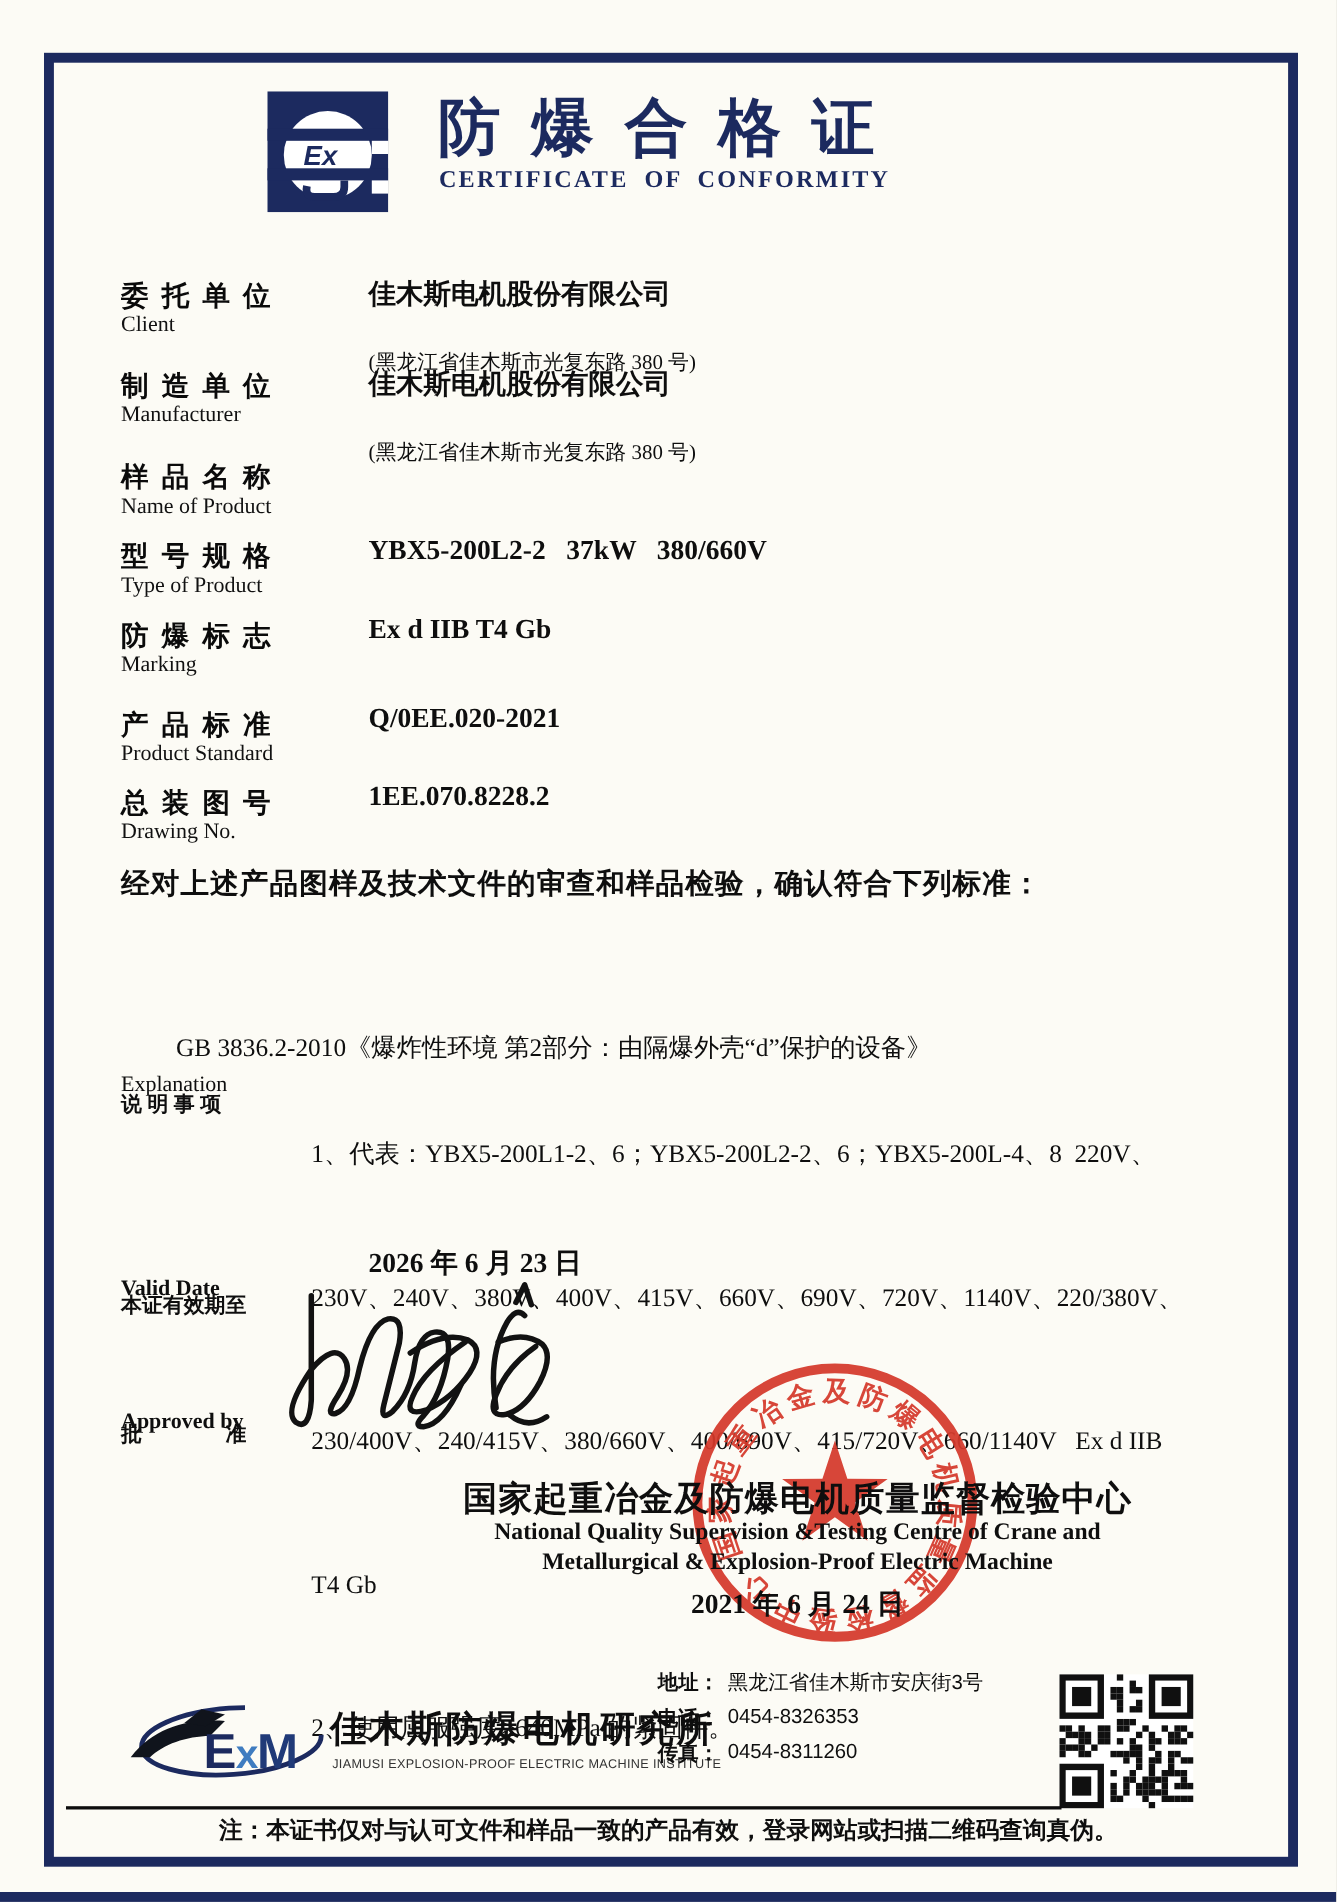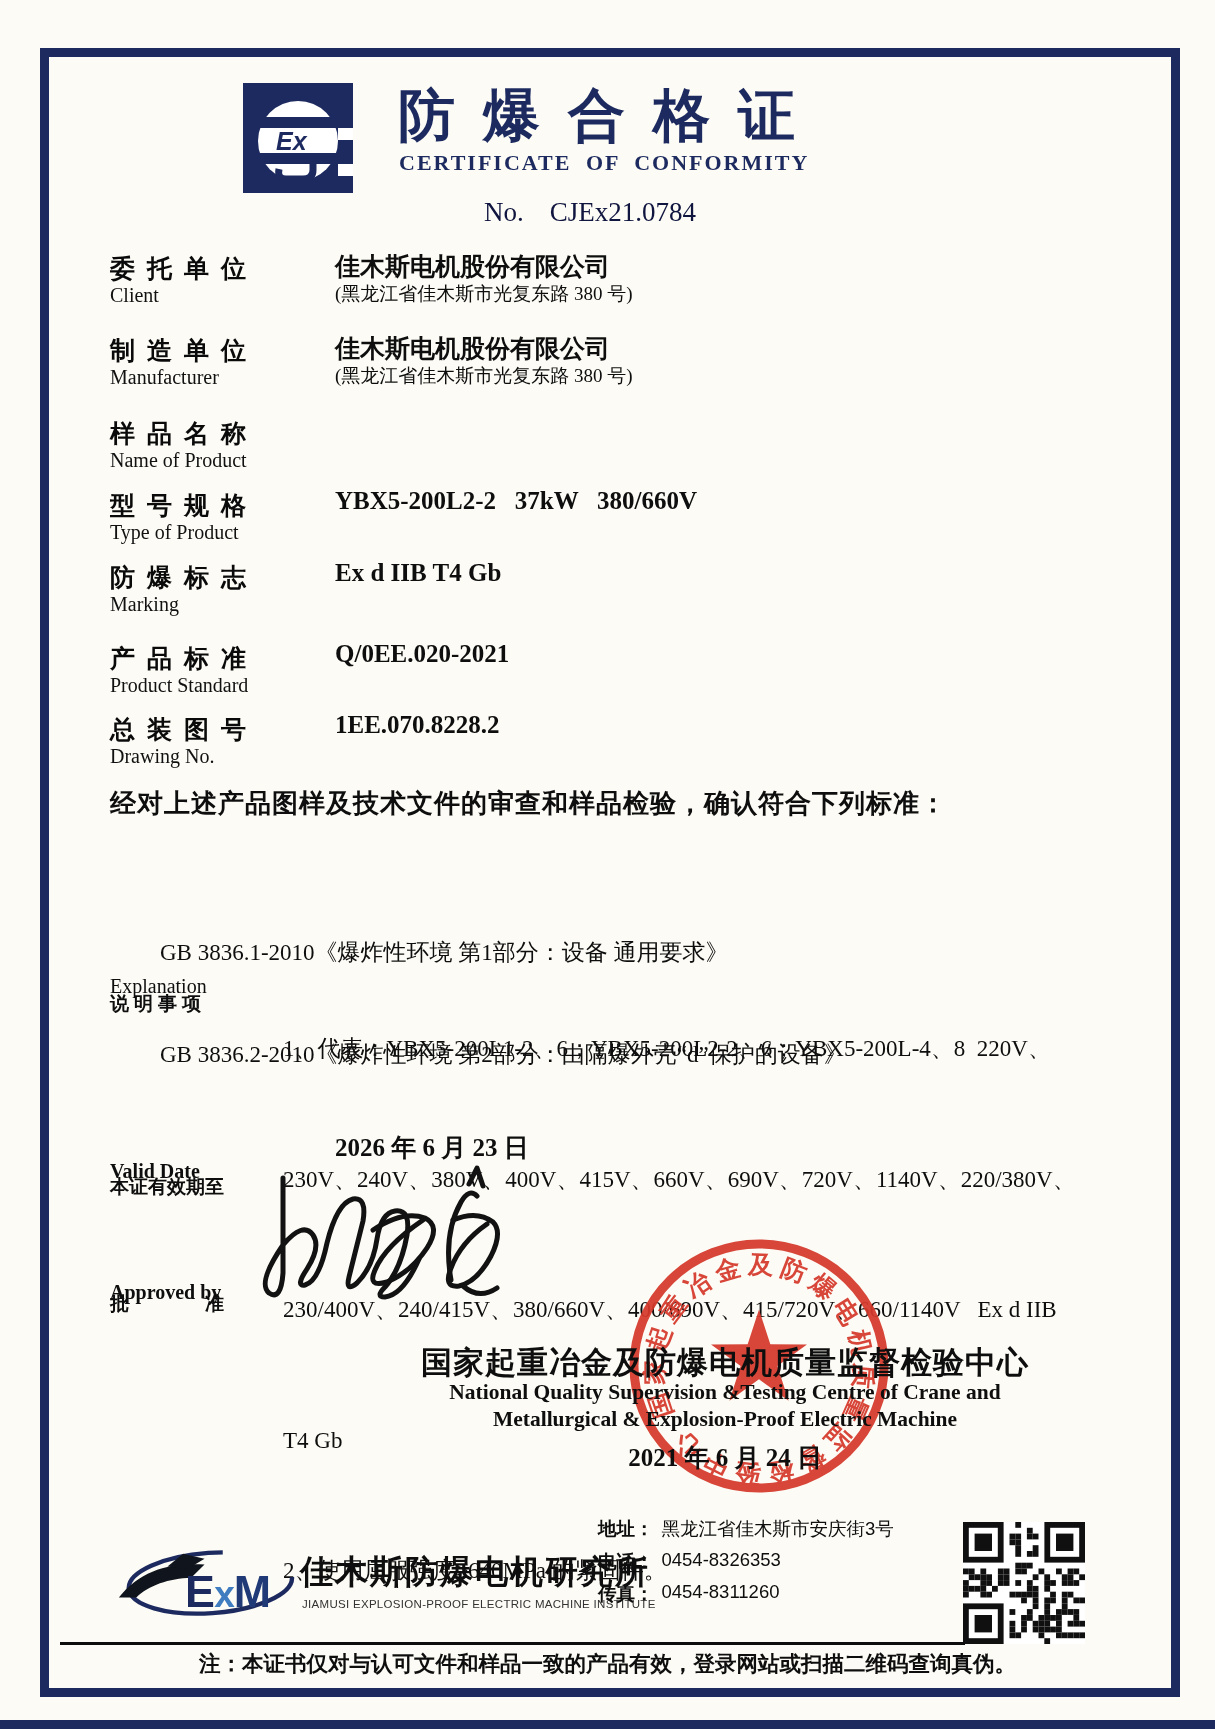--- a/index.html
+++ b/index.html
@@ -16,21 +16,21 @@
   .subtitle{left:399px;top:150px;font-size:22px;font-weight:bold;color:#1c2a5f;
             letter-spacing:2px;word-spacing:7px;white-space:pre;}
   .no-line{left:10px;top:197px;width:1160px;text-align:center;font-size:27px;color:#10153f;}
   .no-line .num{margin-left:26px;}
 
   
   .flz{left:110px;font-size:25px;font-weight:bold;letter-spacing:12px;
        font-family:"Liberation Sans", sans-serif;color:#0a0a0a;white-space:pre;}
   .fle{left:110px;font-size:20px;color:#111;}
   .fv{left:335px;font-size:25px;font-weight:600;white-space:pre;}
-  .fn{left:335px;font-size:19px;white-space:pre;}
+  .fn{left:335px;font-size:19px;white-space:pre;margin-top:35px;}
 
   .stmt-zh{left:110px;top:786px;font-size:26px;font-weight:bold;letter-spacing:1px;
            font-family:"Liberation Sans", sans-serif;}
   .stmt-en{left:110px;top:820px;font-size:20.5px;line-height:25.5px;}
   .standards{left:160px;top:868px;font-size:23px;line-height:34px;white-space:pre;}
 
   .expl-lines{left:283px;top:940px;font-size:23px;line-height:43.5px;white-space:pre;}
 
   .lbl-bold{font-family:Liberation Mono, monospace;font-weight:bold;font-size:19px;margin-top:48px;}
   .sub-en{font-size:20px;}
@@ -69,23 +69,20 @@
     <circle cx="55" cy="58" r="40" fill="#fff"></circle>
     <rect x="0" y="34" width="110" height="11" fill="#1c2a5f"></rect>
     <rect x="0" y="70" width="110" height="11" fill="#1c2a5f"></rect>
     <rect x="95" y="45" width="15" height="12" fill="#fff"></rect>
     <rect x="95" y="81" width="15" height="12" fill="#fff"></rect>
     <path d="M70,81 v6 q0,9 -10,9 h-17 q-9,0 -7,-10" stroke="#1c2a5f" stroke-width="7" fill="none"></path>
     <text x="33" y="67" font-size="25" font-weight="bold" font-style="italic" font-family="Liberation Sans, sans-serif" fill="#1c2a5f">Ex</text>
   </svg>
   <div class="abs title">防爆合格证</div>
   <div class="abs subtitle">CERTIFICATE OF CONFORMITY</div>
-  <div class="abs no-line">
-    <span>No.</span><span class="num">CJEx21.0784</span>
-  </div>
 
   <div class="abs flz" style="top:252px">委托单位</div>
   <div class="abs fle" style="top:284px">Client</div>
   <div class="abs fv" style="top:250px">佳木斯电机股份有限公司</div>
   <div class="abs fn" style="top:281px">(黑龙江省佳木斯市光复东路 380 号)</div>
 
   <div class="abs flz" style="top:334px">制造单位</div>
   <div class="abs fle" style="top:366px">Manufacturer</div>
   <div class="abs fv" style="top:332px">佳木斯电机股份有限公司</div>
   <div class="abs fn" style="top:363px">(黑龙江省佳木斯市光复东路 380 号)</div>
@@ -106,21 +103,20 @@
   <div class="abs fv" style="top:640px">Q/0EE.020-2021</div>
 
   <div class="abs flz" style="top:713px">总装图号</div>
   <div class="abs fle" style="top:745px">Drawing No.</div>
   <div class="abs fv" style="top:711px">1EE.070.8228.2</div>
 
   <div class="abs stmt-zh">经对上述产品图样及技术文件的审查和样品检验，确认符合下列标准：</div>
   <div class="abs stmt-en">
   </div>
   <div class="abs standards">
-    <div>GB 3836.1-2010《爆炸性环境 第1部分：设备 通用要求》</div>
     <div>GB 3836.2-2010《爆炸性环境 第2部分：由隔爆外壳“d”保护的设备》</div>
   </div>
 
   <div class="abs lbl-bold" style="left:110px;top:943px;letter-spacing:5px">说明事项</div>
   <div class="abs sub-en" style="left:110px;top:975px">Explanation</div>
   <div class="abs expl-lines">
     <div>1、代表：YBX5-200L1-2、6；YBX5-200L2-2、6；YBX5-200L-4、8  220V、</div>
     <div>230V、240V、380V、400V、415V、660V、690V、720V、1140V、220/380V、</div>
     <div>230/400V、240/415V、380/660V、400/690V、415/720V、660/1140V   Ex d IIB</div>
     <div>T4 Gb</div>

